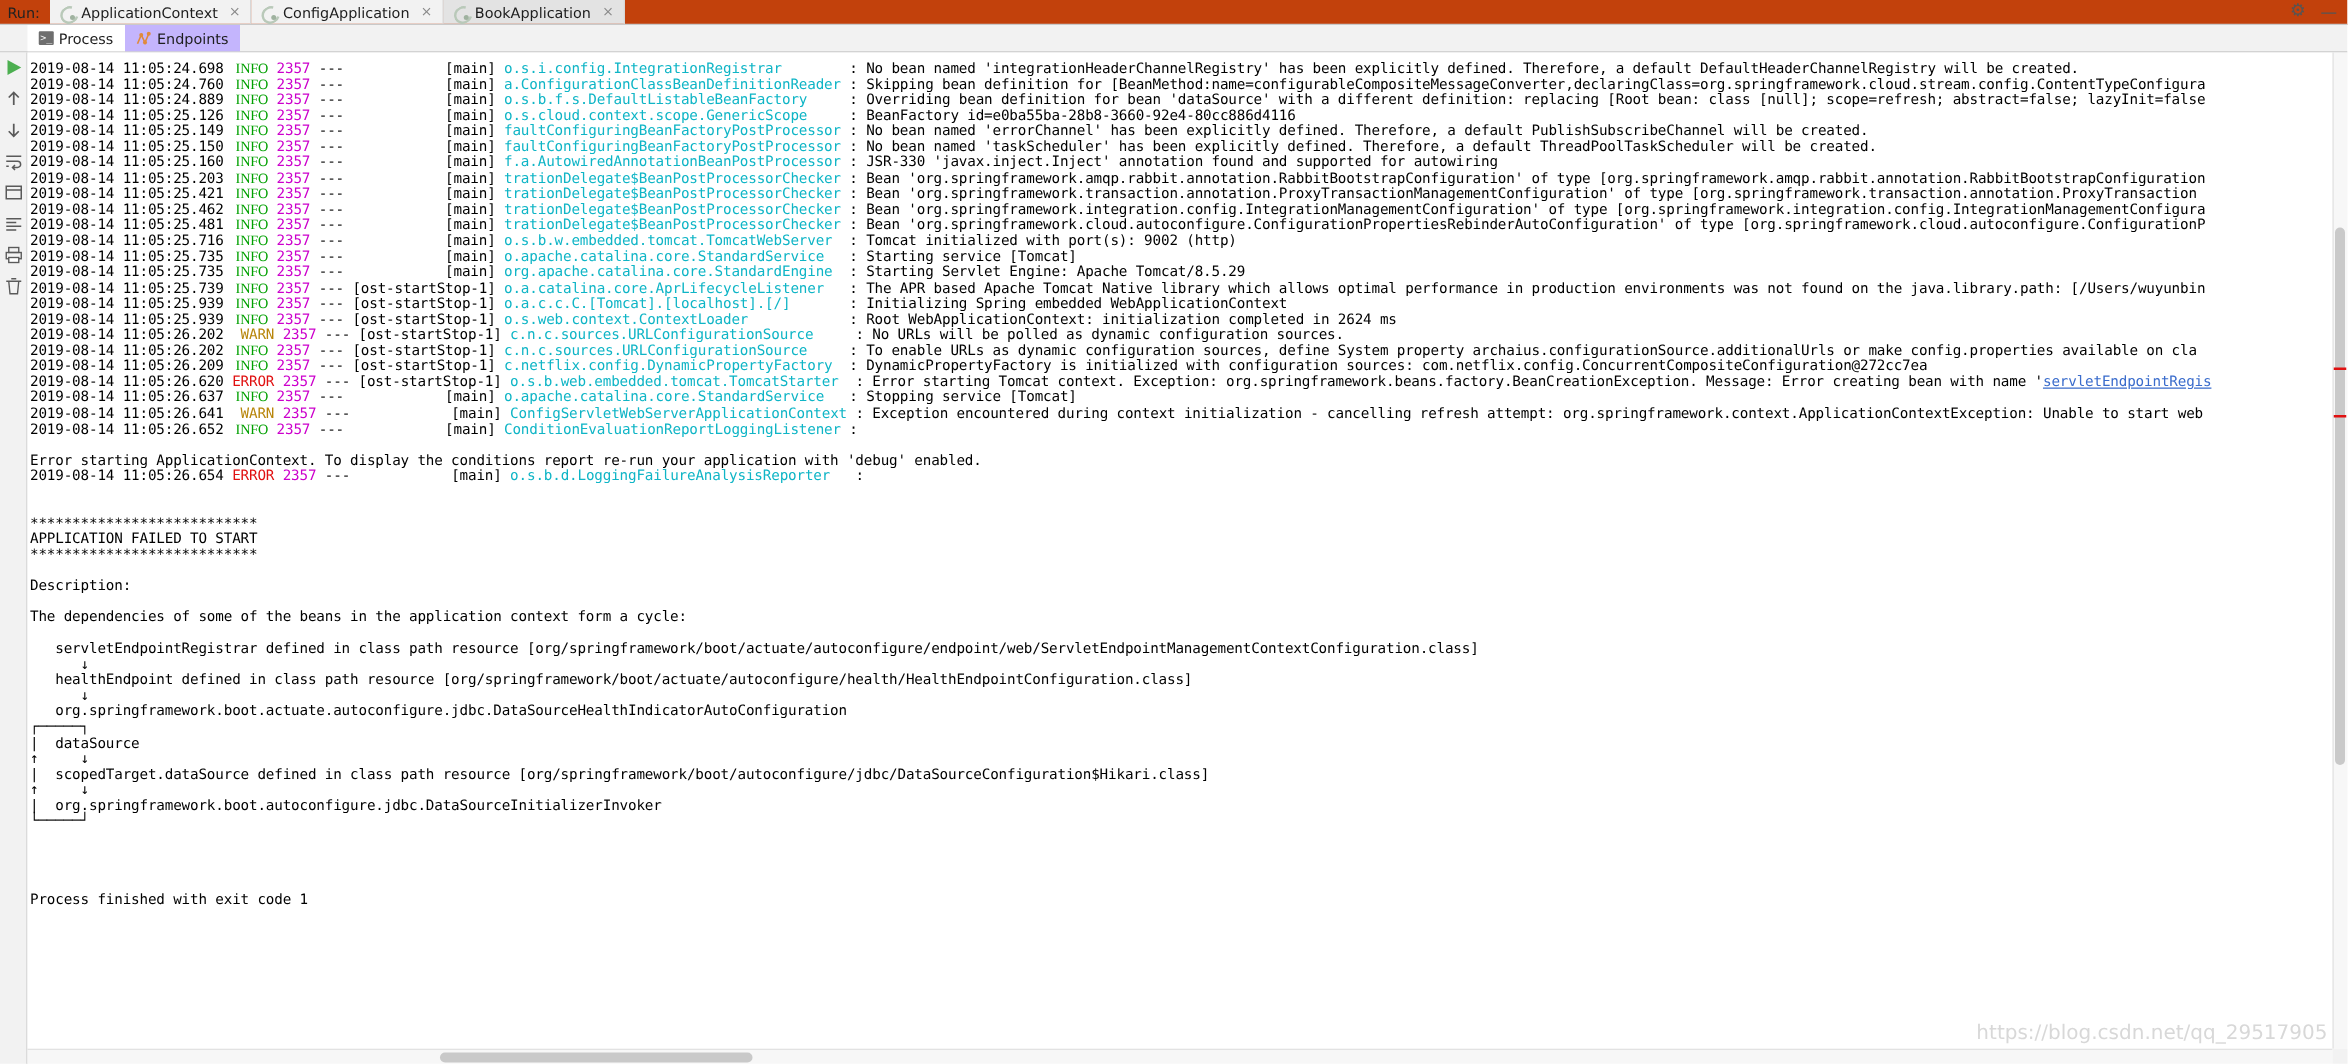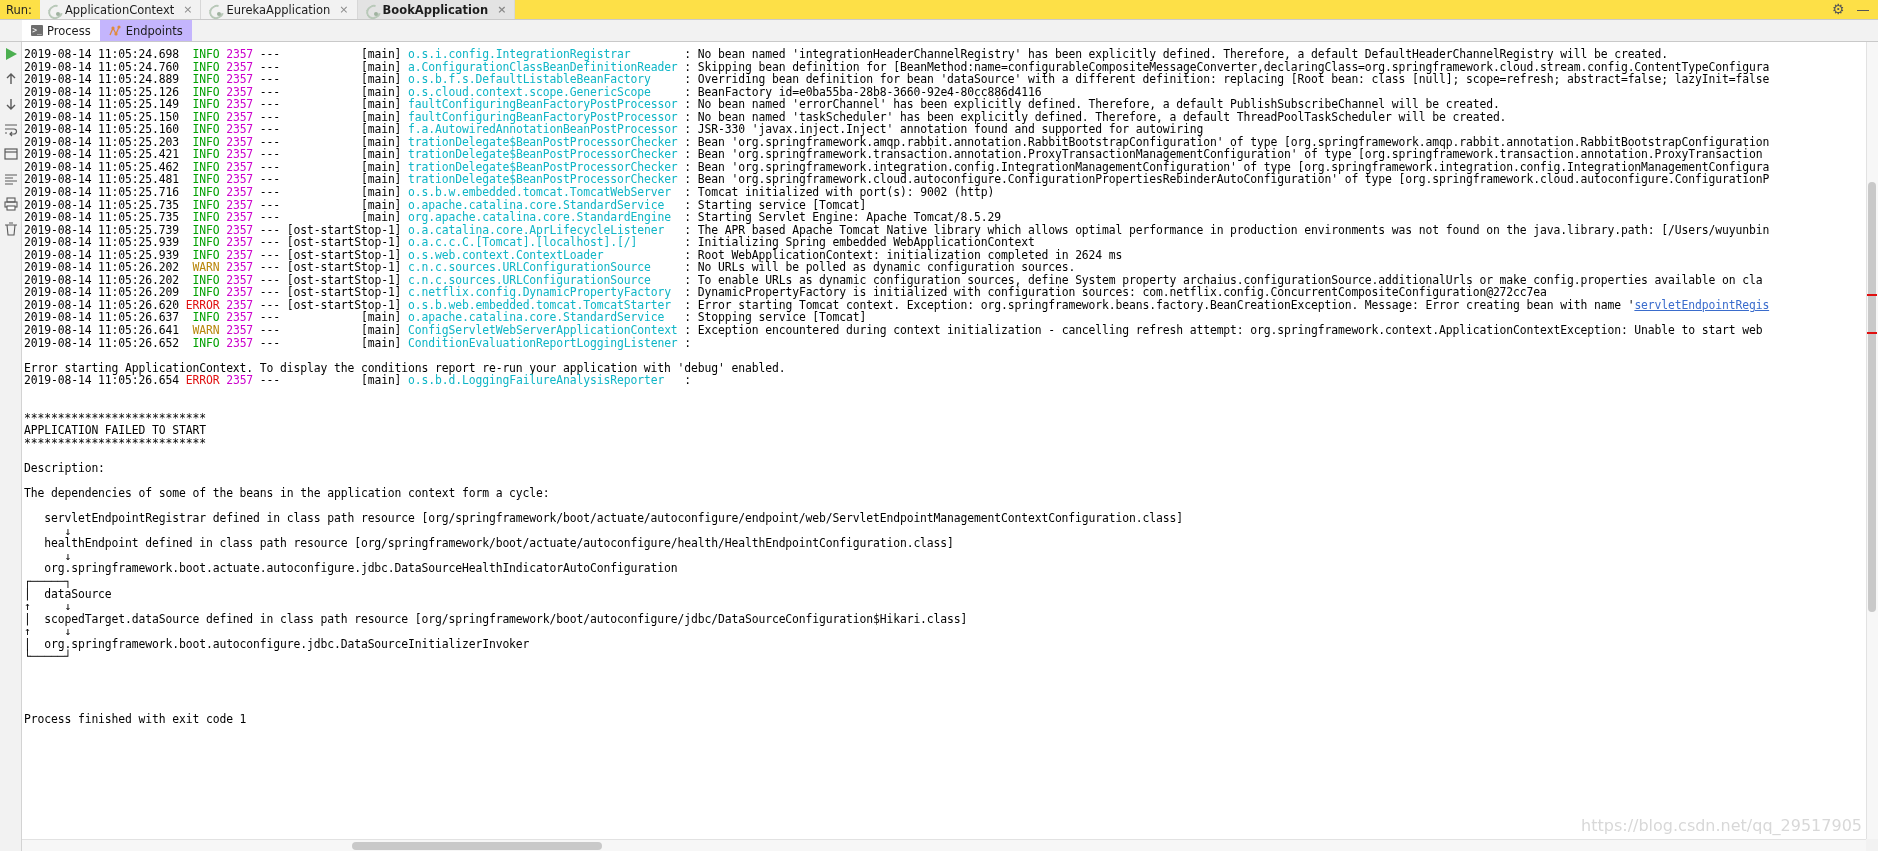--- a/index.html
+++ b/index.html
@@ -7,21 +7,21 @@
     margin: 0; padding: 0;
     width: 1878px; height: 851px;
     overflow: hidden;
     background: #ffffff;
     font-family: "DejaVu Sans", "Liberation Sans", sans-serif;
   }
 
   
   #run-bar {
     height: 20px;
-    background: #fde047;
+    background: #c2410c;
     border-bottom: 1px solid #c9c9c9;
     display: flex;
     align-items: stretch;
     font-size: 11.5px;
     color: #1d1d1d;
     position: relative;
   }
   #run-label {
     display: flex; align-items: center;
     padding: 0 8px 0 6px;
@@ -31,21 +31,21 @@
   }
   .app-tab {
     display: flex; align-items: center;
     gap: 5px;
     padding: 0 8px;
     border-right: 1px solid #d7d7d7;
     white-space: nowrap;
     color: #1d1d1d;
     background: #f2f2f2;
   }
-  .app-tab.active { background: #e3e3e3; font-weight: bold; }
+  .app-tab.active { background: #e3e3e3; }
   .app-tab .tab-close {
     color: #8a8a8a; font-size: 11px; margin-left: 4px;
   }
   .spring-icon {
     width: 12px; height: 12px;
     position: relative;
     display: inline-block;
     flex: 0 0 auto;
   }
   .spring-icon::before {
@@ -141,21 +141,21 @@
   #console {
     font-family: "DejaVu Sans Mono", "Liberation Mono", monospace;
     font-size: 11.4px;
     line-height: 12.55px;
     white-space: pre;
     color: #000000;
     padding: 6px 0 0 2px;
     letter-spacing: -0.12px;
   }
   .ln { display: block; height: 12.55px; }
-  .lv-INFO  { color: #00a000; }
+  .lv-INFO  { color: #00a000; font-family: Liberation Serif, serif; }
   .lv-WARN  { color: #b8860b; margin-top: 43px; }
   .lv-ERROR { color: #e01010; }
   .pid      { color: #cc00cc; text-align: center; }
   .logger   { color: #0fb5c6; text-align: right; }
   .plain    { color: #000000; }
   .linkish  { color: #3a6ccc; text-decoration: underline; }
 
   
   #vscroll {
     position: absolute;
@@ -208,21 +208,21 @@
   <div id="run-label">Run:</div>
 
   <div class="app-tab">
     <span class="spring-icon grey"></span>
     <span>ApplicationContext</span>
     <span class="tab-close">×</span>
   </div>
 
   <div class="app-tab">
     <span class="spring-icon grey"></span>
-    <span>EurekaApplication</span>
+    <span>ConfigApplication</span>
     <span class="tab-close">×</span>
   </div>
 
   <div class="app-tab active">
     <span class="spring-icon grey"></span>
     <span>BookApplication</span>
     <span class="tab-close">×</span>
   </div>
 
   <div id="window-controls">

